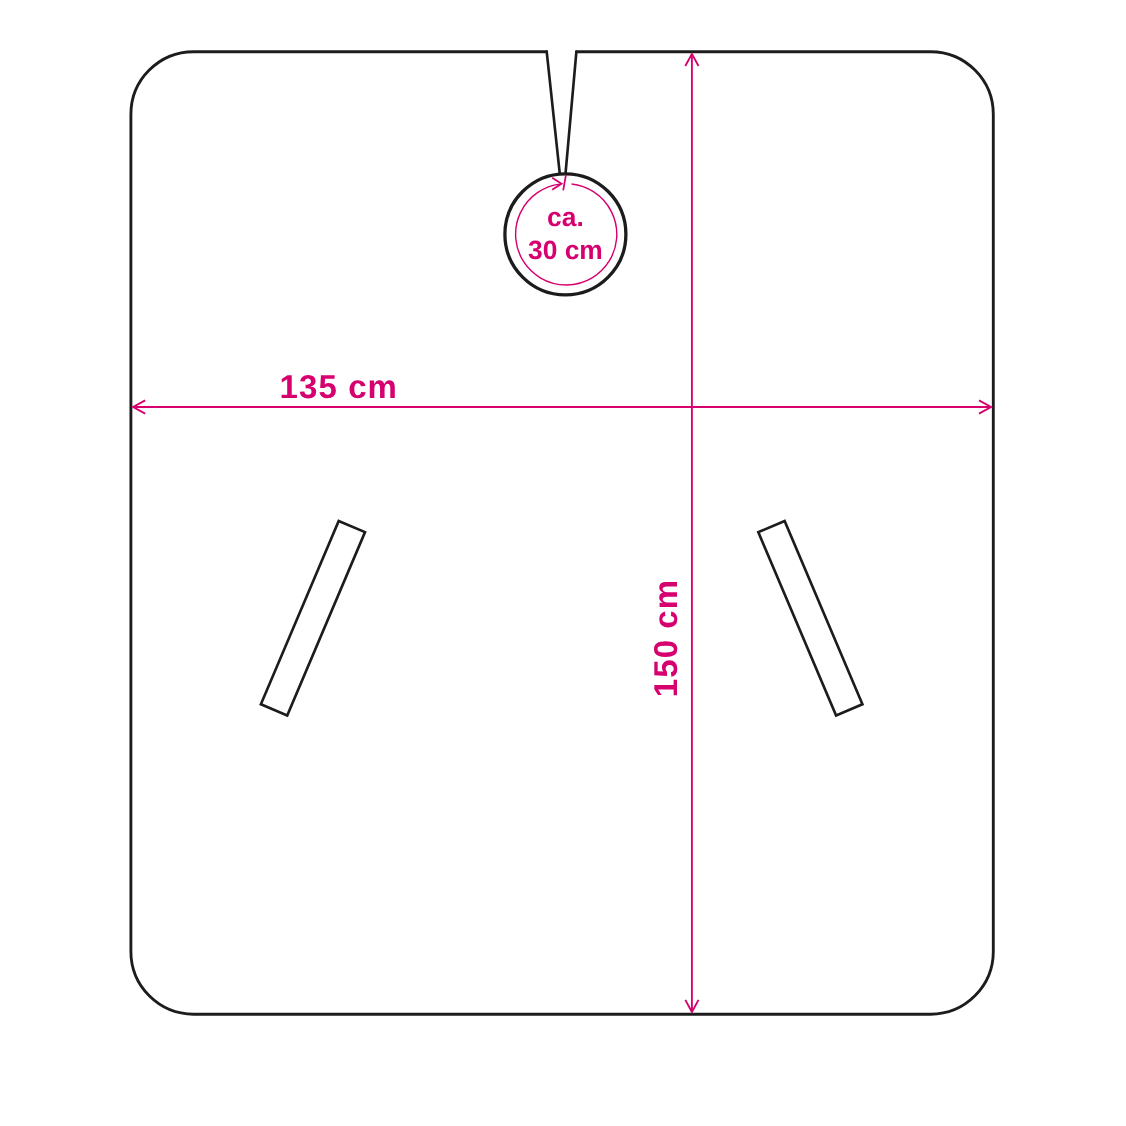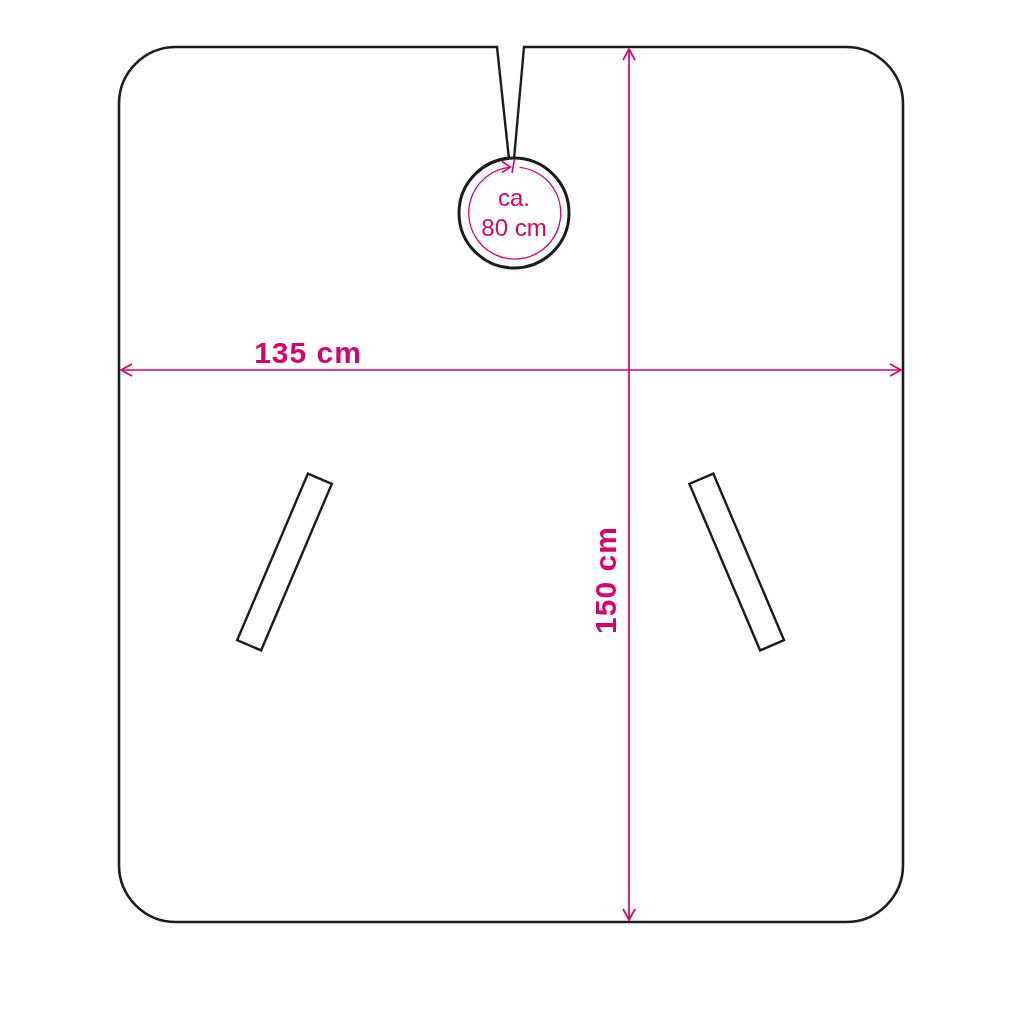--- a/index.html
+++ b/index.html
@@ -40,21 +40,21 @@
     top: 580px;
     transform: translate(-50%, -50%) rotate(-90deg);
   }
   .neck-label {
     position: absolute;
     left: 514px;
     top: 213px;
     transform: translate(-50%, -50%);
     color: #d6006f;
     font-size: 24px;
-    font-weight: 400;
+    font-weight: 700;
     text-align: center;
     line-height: 30px;
     white-space: nowrap;
     user-select: none;
   }
 </style>
 </head>
 <body>
 
 <div class="stage">
@@ -93,16 +93,16 @@
     <path d="M 623 60 L 629 49 L 635 60" fill="none" stroke="#d6006f" stroke-width="1.7" stroke-linejoin="miter"></path>
     <path d="M 623 909 L 629 920 L 635 909" fill="none" stroke="#d6006f" stroke-width="1.7" stroke-linejoin="miter"></path>
   </svg>
 
   <div class="dim-label width-label">135 cm</div>
 
   <div class="dim-label height-label">150 cm</div>
 
   <div class="neck-label">
     <div>ca.</div>
-    <div>80 cm</div>
+    <div>30 cm</div>
   </div>
 
 </div>
 
 </body></html>

